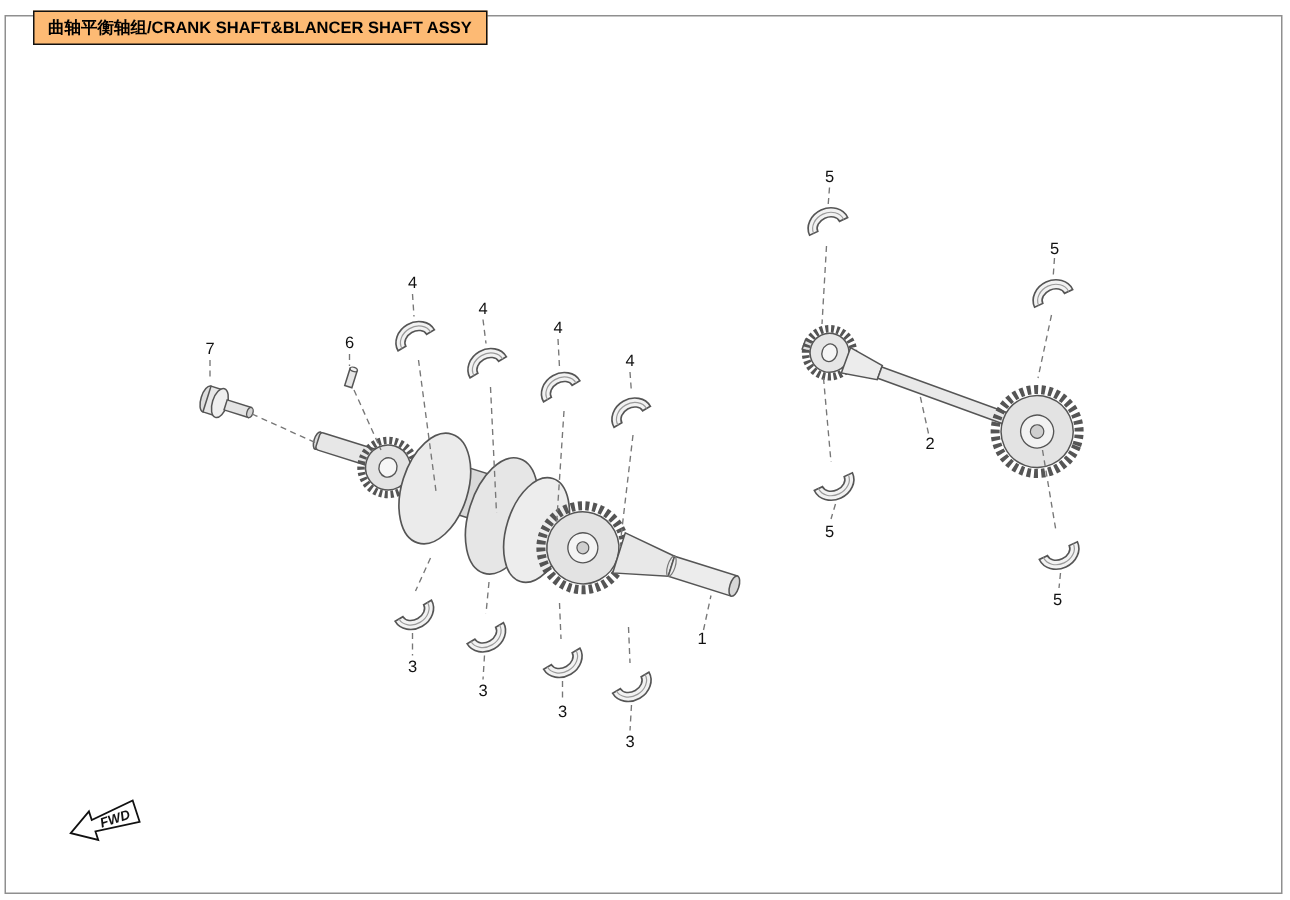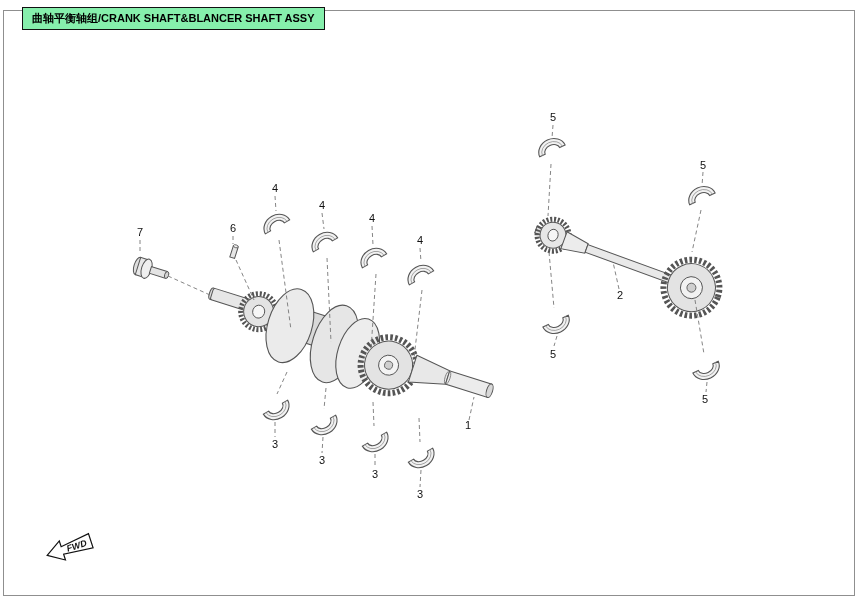--- a/index.html
+++ b/index.html
@@ -6,21 +6,21 @@
   .page{
     position:relative;width:860px;height:600px;background:#ffffff;
     font-family:"Liberation Sans",sans-serif;overflow:hidden;
   }
   .frame{
     position:absolute;left:3px;top:10px;width:852px;height:586px;
     border:1px solid #8f8f8f;box-sizing:border-box;
   }
   .title-box{
     position:absolute;left:22px;top:7px;z-index:5;
-    background:#86efac;border:1px solid #111;
+    background:#fdba74;border:1px solid #111;
     padding:3px 9px 3px 9px;
     font-size:11px;font-weight:bold;color:#000;white-space:nowrap;
   }
   svg{position:absolute;left:0;top:0;z-index:2;}
   text.callout{
     font-family:"Liberation Sans",sans-serif;
     font-size:11px;fill:#111;text-anchor:middle;
   }
   text.fwd{
     font-family:"Liberation Sans",sans-serif;

